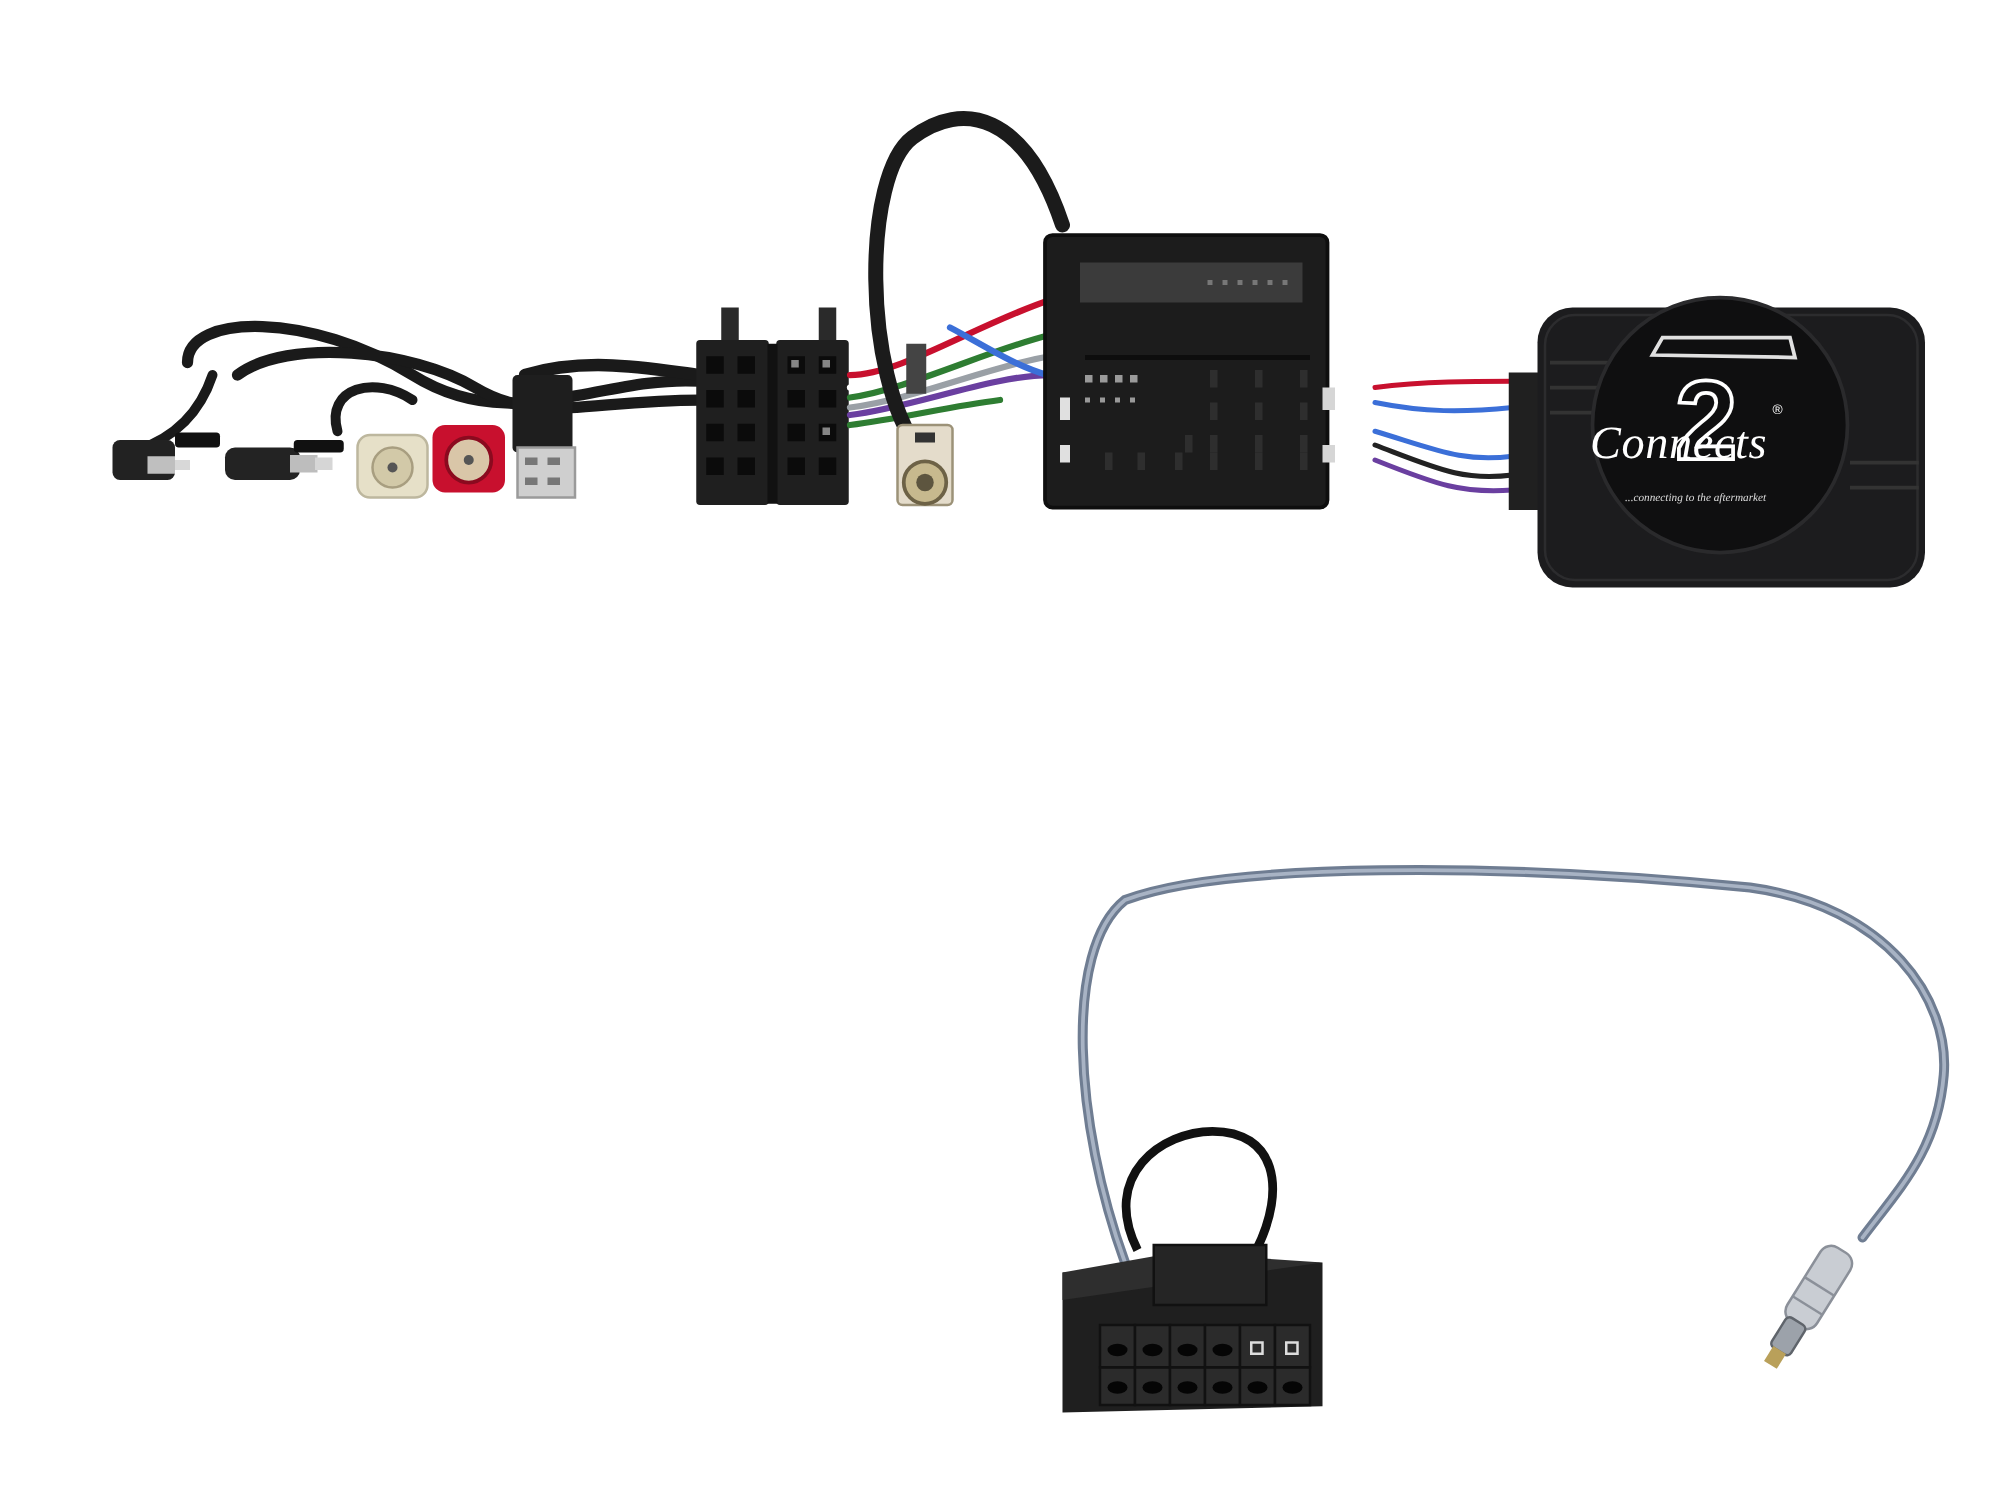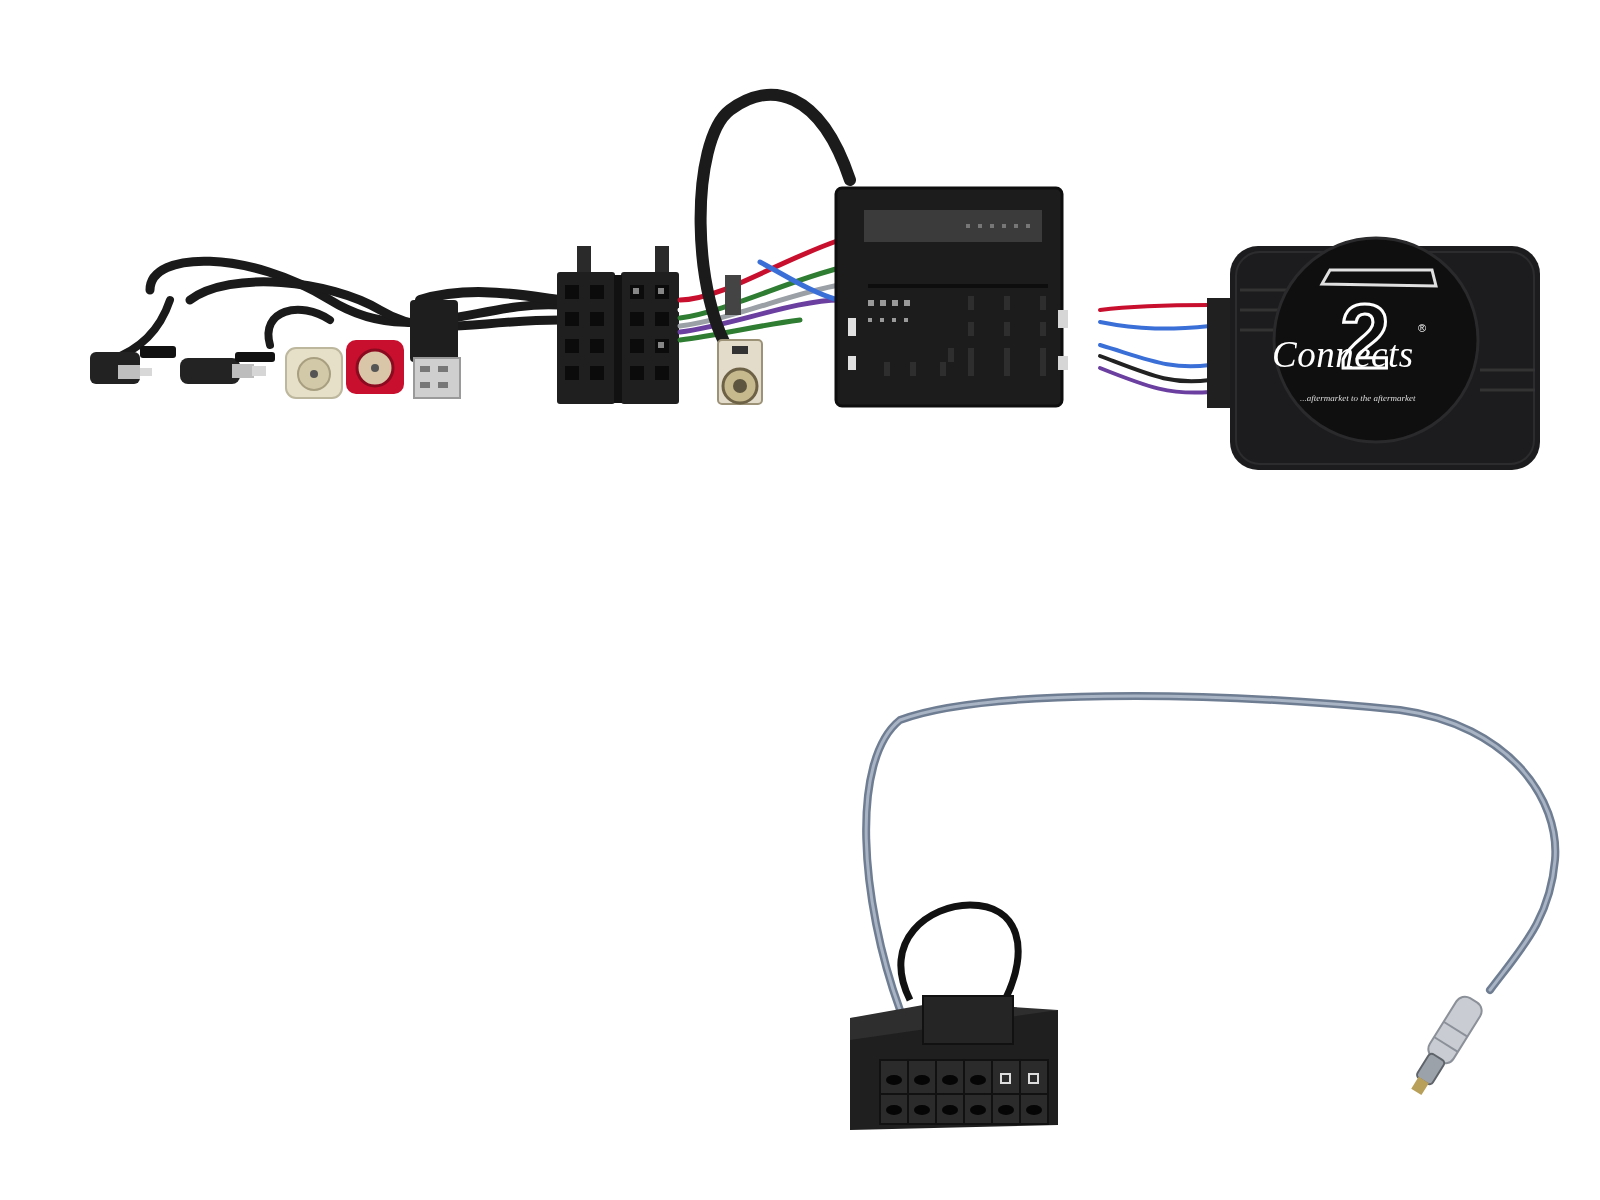--- a/index.html
+++ b/index.html
@@ -230,13 +230,13 @@
     <line x1="1438" y1="1016" x2="1438" y2="1044" stroke="#8b9099" stroke-width="2"></line>
     <line x1="1456" y1="1016" x2="1456" y2="1044" stroke="#8b9099" stroke-width="2"></line>
     <rect x="1395" y="1021" width="28" height="18" rx="4" fill="#9ca2aa" stroke="#5f646b" stroke-width="2"></rect>
     <rect x="1382" y="1024" width="14" height="12" fill="#b9a05a"></rect>
   </g>
 </svg>
 
 <div class="logo-text logo-two">2</div>
 <div class="logo-text logo-script">Connects</div>
 <div class="logo-text logo-reg">®</div>
-<div class="logo-text logo-tag">...aftermarket to the aftermarket</div>
+<div class="logo-text logo-tag">...connecting to the aftermarket</div>
 
 </body></html>

